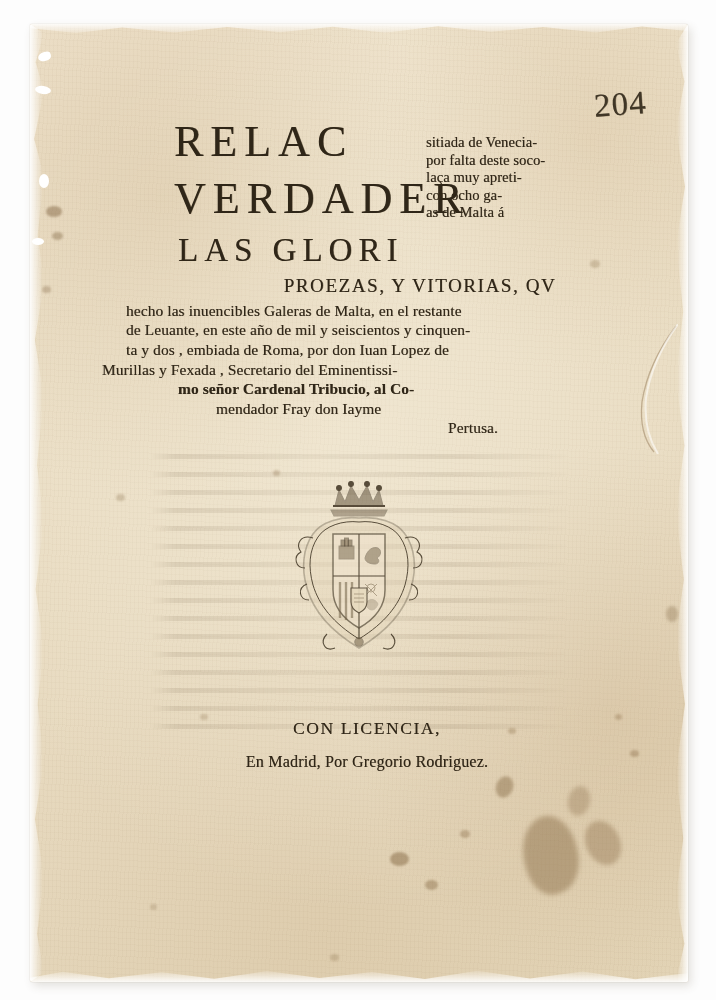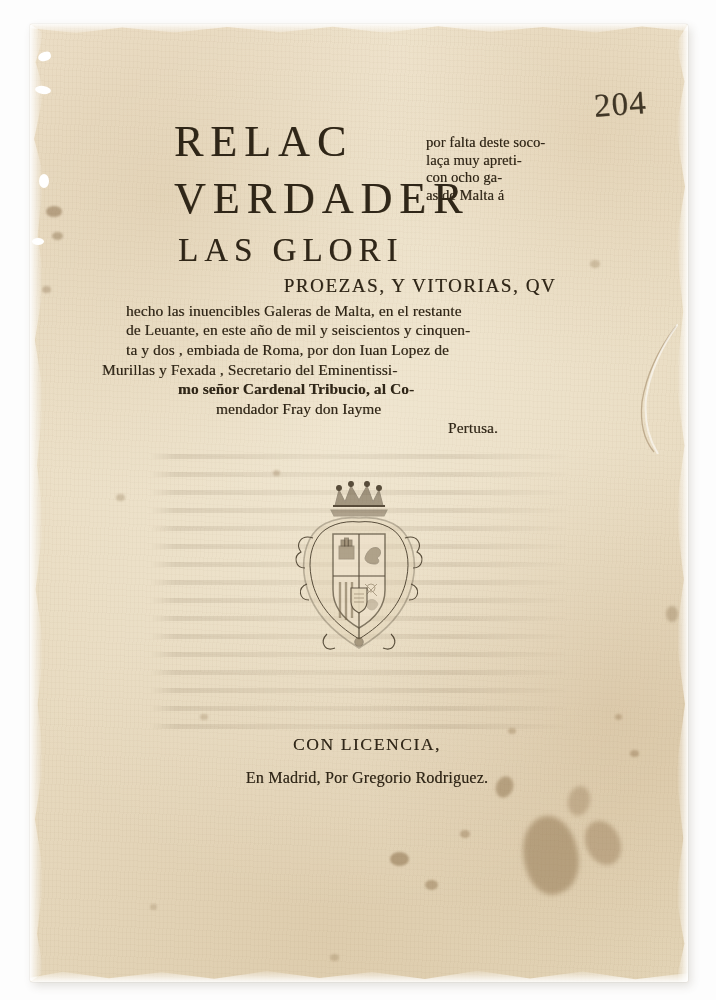--- a/index.html
+++ b/index.html
@@ -213,21 +213,20 @@
     height: 196px;
     opacity: 0.88;
   }
 
   
   .imprint {
     position: absolute;
     left: 16px; right: 0;
     top: 694px;
     text-align: center;
-    margin-top: 16px;
   }
   .imprint .lic {
     font-size: 17.5px;
     letter-spacing: 1.6px;
     margin-bottom: 14px;
   }
   .imprint .addr {
     font-size: 16px;
     letter-spacing: 0.2px;
   }
@@ -295,20 +294,21 @@
 
       <div class="line-relac ink">RELAC</div>
 
       <div class="line-verdader ink">VERDADER</div>
 
       <div class="line-glori ink">LAS GLORI</div>
 
       <div class="line-proezas ink">PROEZAS, Y VITORIAS, QV</div>
 
       <div class="inset ink">
+        <div>sitiada de Venecia-</div>
         <div>por falta deste soco-</div>
         <div>laça muy apreti-</div>
         <div>con ocho ga-</div>
         <div>as de Malta á</div>
       </div>
 
       <div class="body-lines ink">
         <div class="bl-1">hecho las inuencibles Galeras de Malta, en el restante</div>
         <div class="bl-2">de Leuante, en este año de mil y seiscientos y cinquen-</div>
         <div class="bl-3">ta y dos , embiada de Roma, por don Iuan Lopez de</div>

